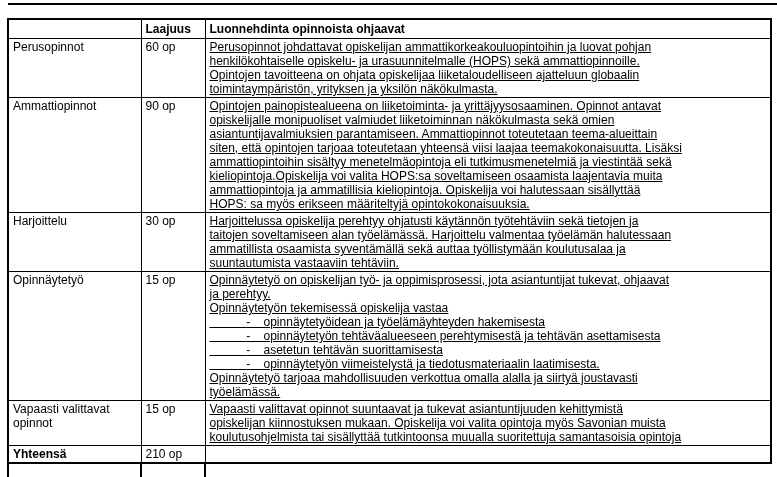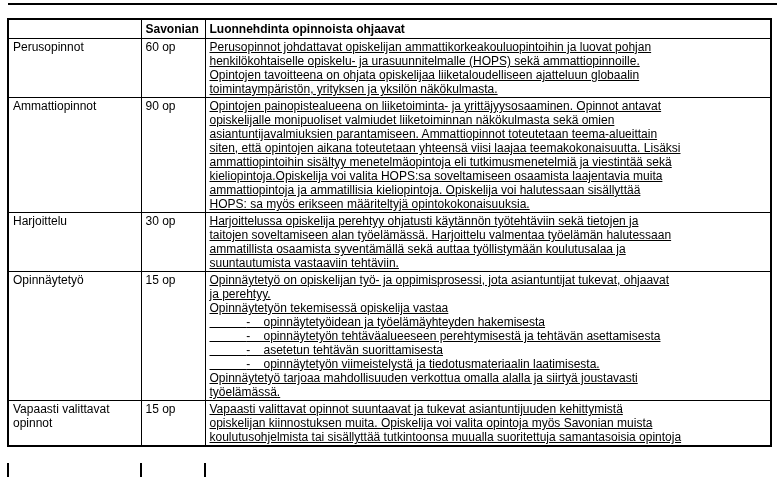--- a/index.html
+++ b/index.html
@@ -53,21 +53,21 @@
 
 <table class="doc-table">
   <colgroup>
     <col class="c1">
       <col class="c2">
       <col class="c3">
   </colgroup>
   <thead>
     <tr>
       <th></th>
-      <th>Savonian</th>
+      <th>Laajuus</th>
       <th>Luonnehdinta opinnoista ohjaavat</th>
     </tr>
   </thead>
   <tbody id="table-body">
       <tr>
         <td>Perusopinnot</td>
         <td>60 op</td>
         <td>
           <div class="line">Perusopinnot johdattavat opiskelijan ammattikorkeakouluopintoihin ja luovat pohjan</div>
           <div class="line">henkilökohtaiselle opiskelu- ja urasuunnitelmalle (HOPS) sekä ammattiopinnoille.</div>
@@ -75,21 +75,21 @@
           <div class="line">toimintaympäristön, yrityksen ja yksilön näkökulmasta.</div>
         </td>
       </tr>
       <tr>
         <td>Ammattiopinnot</td>
         <td>90 op</td>
         <td>
           <div class="line">Opintojen painopistealueena on liiketoiminta- ja yrittäjyysosaaminen. Opinnot antavat</div>
           <div class="line">opiskelijalle monipuoliset valmiudet liiketoiminnan näkökulmasta sekä omien</div>
           <div class="line">asiantuntijavalmiuksien parantamiseen. Ammattiopinnot toteutetaan teema-alueittain</div>
-          <div class="line">siten, että opintojen aikana toteutetaan yhteensä viisi laajaa teemakokonaisuutta. Lisäksi</div>
+          <div class="line">siten, että opintojen tarjoaa toteutetaan yhteensä viisi laajaa teemakokonaisuutta. Lisäksi</div>
           <div class="line">ammattiopintoihin sisältyy menetelmäopintoja eli tutkimusmenetelmiä ja viestintää sekä</div>
           <div class="line">kieliopintoja.Opiskelija voi valita HOPS:sa soveltamiseen osaamista laajentavia muita</div>
           <div class="line">ammattiopintoja ja ammatillisia kieliopintoja. Opiskelija voi halutessaan sisällyttää</div>
           <div class="line">HOPS: sa myös erikseen määriteltyjä opintokokonaisuuksia.</div>
         </td>
       </tr>
       <tr>
         <td>Harjoittelu</td>
         <td>30 op</td>
         <td>
@@ -112,22 +112,27 @@
           <div class="line">           -    opinnäytetyön viimeistelystä ja tiedotusmateriaalin laatimisesta.</div>
           <div class="line">Opinnäytetyö tarjoaa mahdollisuuden verkottua omalla alalla ja siirtyä joustavasti</div>
           <div class="line">työelämässä.</div>
         </td>
       </tr>
       <tr>
         <td>Vapaasti valittavat opinnot</td>
         <td>15 op</td>
         <td>
           <div class="line">Vapaasti valittavat opinnot suuntaavat ja tukevat asiantuntijuuden kehittymistä</div>
-          <div class="line">opiskelijan kiinnostuksen muita. Opiskelija voi valita opintoja myös Savonian muista</div>
+          <div class="line">opiskelijan kiinnostuksen mukaan. Opiskelija voi valita opintoja myös Savonian muista</div>
           <div class="line">koulutusohjelmista tai sisällyttää tutkintoonsa muualla suoritettuja samantasoisia opintoja</div>
         </td>
+      </tr>
+      <tr>
+        <td class="bold">Yhteensä</td>
+        <td>210 op</td>
+        <td></td>
       </tr>
     </tbody>
 </table>
 
 <div class="stub" style="left:7px"></div>
 <div class="stub" style="left:140px"></div>
 <div class="stub" style="left:204px"></div>
 
 </body></html>

